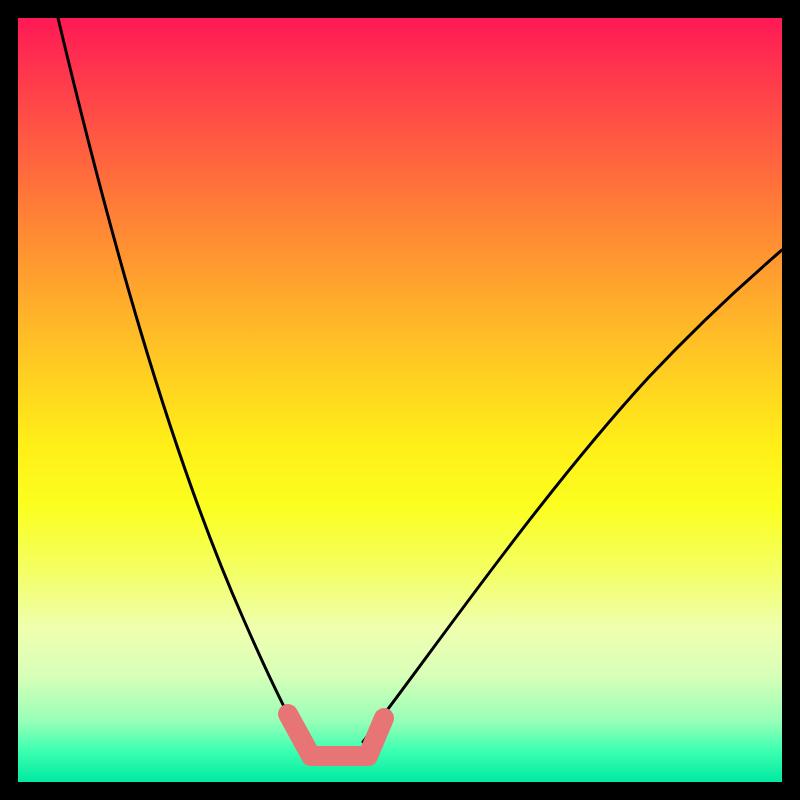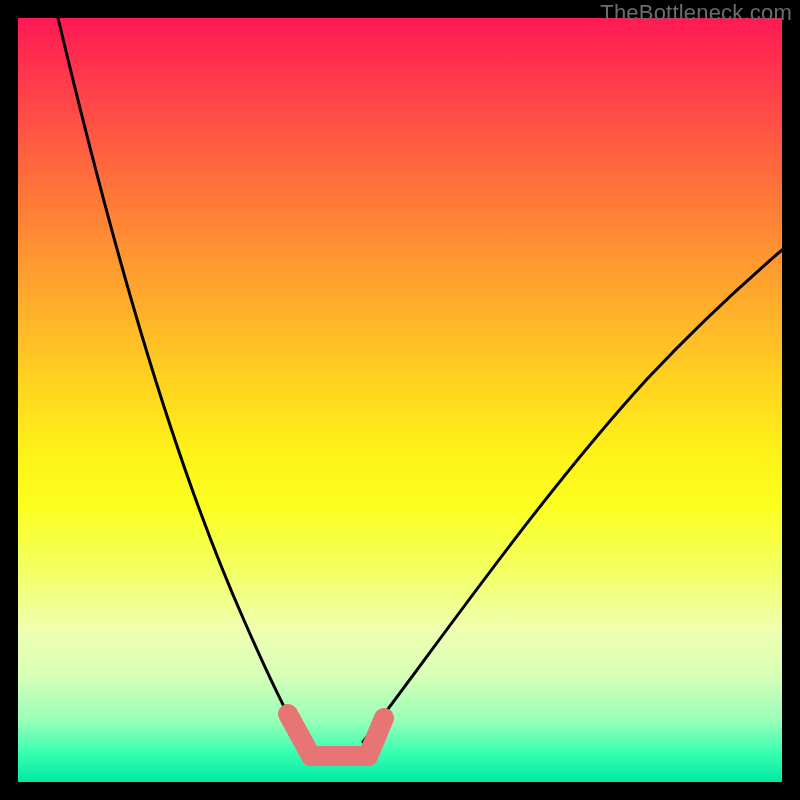--- a/index.html
+++ b/index.html
@@ -65,14 +65,13 @@
                C 690 296, 736 256, 764 232" fill="none" stroke="#000" stroke-width="3" stroke-linecap="round"></path>
 
       <path d="M 270 696
                L 293 738
                L 350 738
                L 366 700" fill="none" stroke="#e77576" stroke-width="20" stroke-linecap="round" stroke-linejoin="round"></path>
     </svg>
 
   </div>
 
-  <div class="watermark">TheBottleneck.com</div>
 </div>
 
 </body></html>

